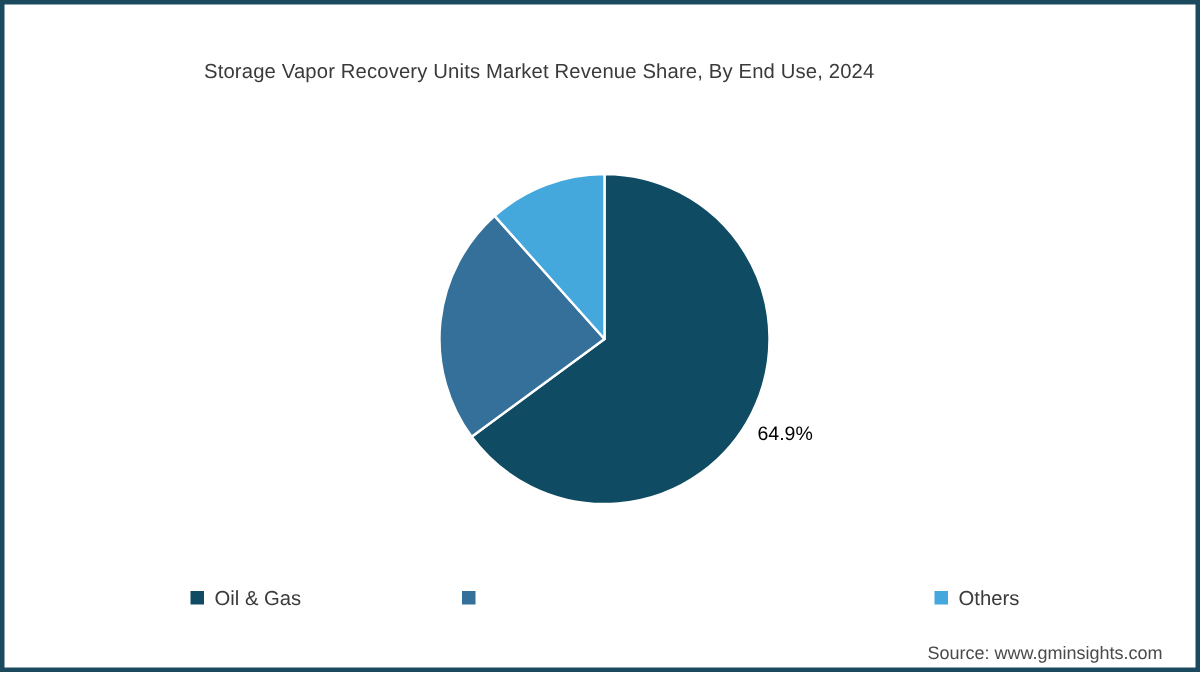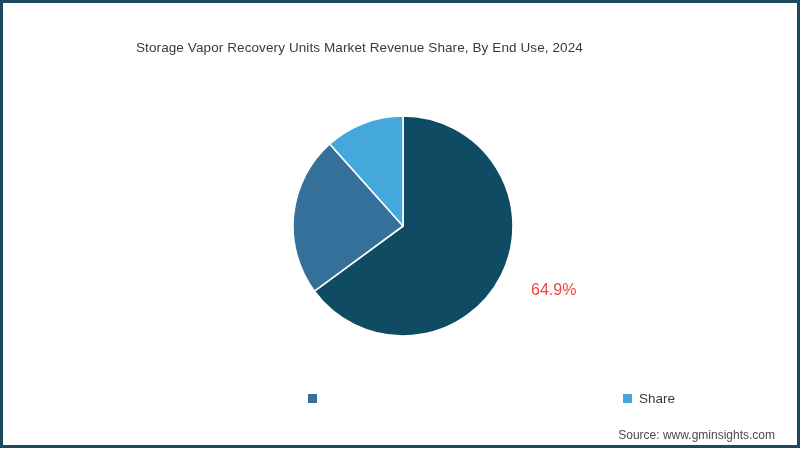--- a/index.html
+++ b/index.html
@@ -36,24 +36,24 @@
     height: 220px;
   }
   #pie-svg {
     display: block;
     width: 220px;
     height: 220px;
     overflow: visible;
   }
   #pie-label-main {
     position: absolute;
-    left: 528px;
+    left: 502px;
     top: 278px;
-    font-size: 16px;
-    color: #ef4444;
+    font-size: 13px;
+    color: #000000;
     white-space: nowrap;
   }
   #legend {
     position: absolute;
     left: 0px;
     top: 384px;
     width: 800px;
     height: 22px;
   }
   .legend-item {
@@ -100,27 +100,31 @@
           <path d="M 110 110 L 21.416 175.214 A 110 110 0 0 1 36.739 27.946 Z" fill="#34709A" stroke="#ffffff" stroke-width="1.6" stroke-linejoin="round"></path>
           <path d="M 110 110 L 36.739 27.946 A 110 110 0 0 1 110.000 0.000 Z" fill="#45A8DD" stroke="#ffffff" stroke-width="1.6" stroke-linejoin="round"></path>
         </g>
     </svg>
   </div>
 
   <div id="pie-label-main">64.9%</div>
 
   <div id="legend">
 
+    <div class="legend-item" id="legend-item-0">
+      <span class="legend-swatch" style="background: rgb(15, 76, 99);"></span>
+      <span class="legend-text">Oil &amp; Gas</span>
+    </div>
 
     <div class="legend-item" id="legend-item-1">
       <span class="legend-swatch" style="background: rgb(52, 112, 154);"></span>
     </div>
 
     <div class="legend-item" id="legend-item-2">
       <span class="legend-swatch" style="background: rgb(69, 168, 221);"></span>
-      <span class="legend-text">Share</span>
+      <span class="legend-text">Others</span>
     </div>
 
   </div>
 
   <div id="source-note">Source: www.gminsights.com</div>
 
 </div>
 
 </body></html>

